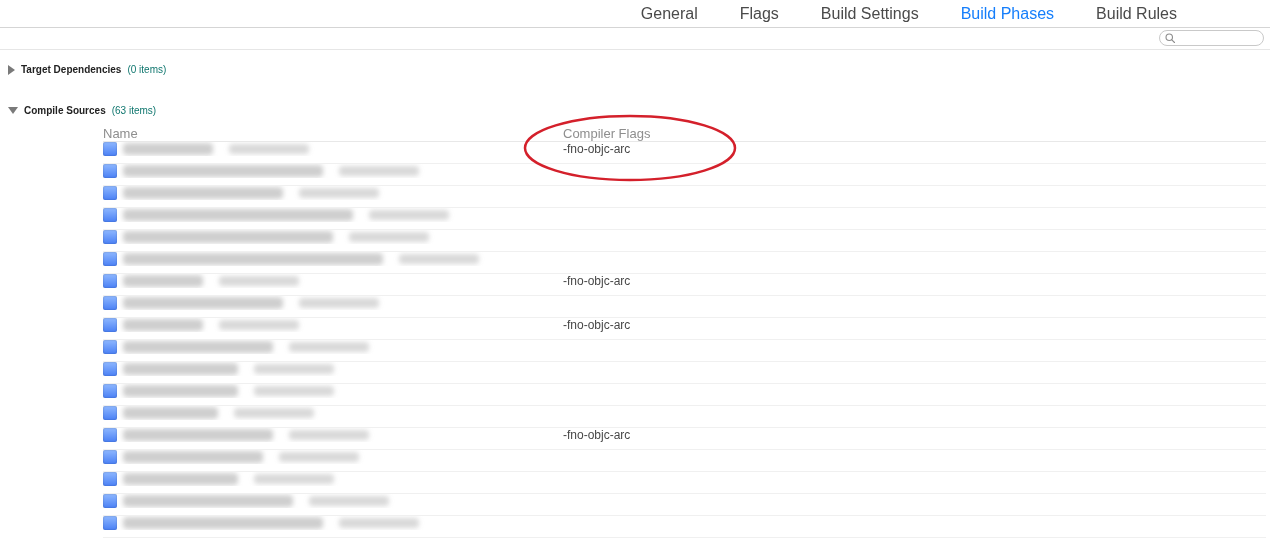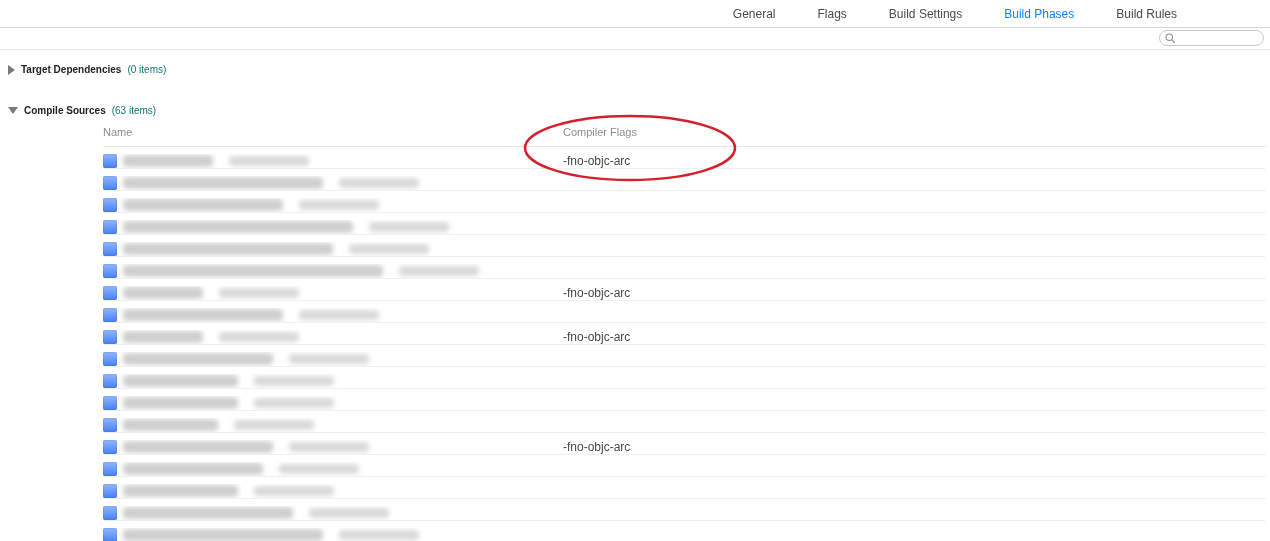--- a/index.html
+++ b/index.html
@@ -22,21 +22,21 @@
     border-bottom: 1px solid #d5d5d5;
     display: flex;
     align-items: center;
     justify-content: flex-end;
     padding-right: 72px;
   }
   .tabbar .tab {
     padding: 0 21px;
     height: 28px;
     display: flex; align-items: center;
-    font-size: 12px;
+    font-size: 16px;
     color: #4a4a4a;
     cursor: default;
   }
   .tabbar .tab.active { color: #157efb; }
 
   
   .filterbar {
     position: absolute;
     top: 28px; left: 0; right: 0;
     height: 22px;
@@ -91,30 +91,30 @@
   .sec-count { font-weight: normal; color: #0f766e; }
 
   .spacer-between { height: 22px; }
 
   
   .tablewrap {
     margin-left: 95px;
   }
   .thead {
     display: flex;
-    font-size: 11px;
+    font-size: 13px;
     color: #8e8e8e;
-    padding: 6px 0 8px 0;
+    padding: 6px 0 0 0;
     border-bottom: 1px solid #e8e8e8;
   }
   .col-name { flex: 0 0 460px; }
   .col-flags { flex: 1 1 auto; }
   .row {
     display: flex;
-    align-items: flex-end;
+    align-items: flex-start;
     height: 22px;
     font-size: 12px;
     color: #333;
     border-bottom: 1px solid #f0f0f0;
     padding-right: 8px;
   }
   .row .namecell {
     flex: 0 0 460px;
     display: flex; align-items: center;
     gap: 6px;

